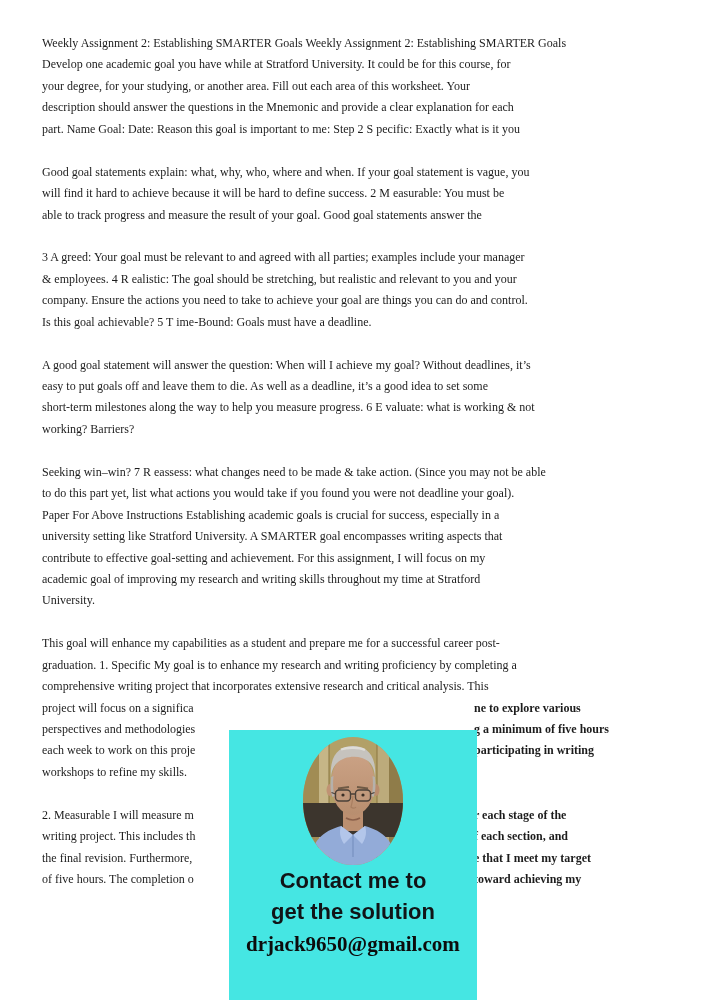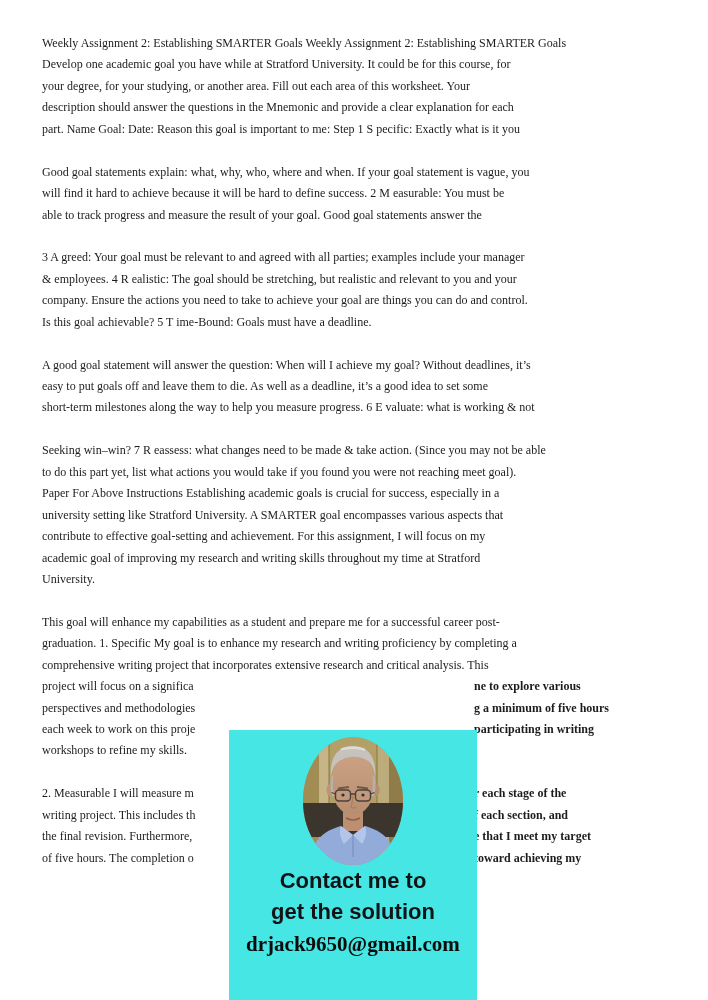--- a/index.html
+++ b/index.html
@@ -43,43 +43,44 @@
 <body>
 
 <div class="page">
 
   <div class="doc" id="doc">
       <div class="para">
         <div class="line">Weekly Assignment 2: Establishing SMARTER Goals Weekly Assignment 2: Establishing SMARTER Goals</div>
         <div class="line">Develop one academic goal you have while at Stratford University. It could be for this course, for</div>
         <div class="line">your degree, for your studying, or another area. Fill out each area of this worksheet. Your</div>
         <div class="line">description should answer the questions in the Mnemonic and provide a clear explanation for each</div>
-        <div class="line">part. Name Goal: Date: Reason this goal is important to me: Step 1 S pecific: Exactly what is it you</div>
+        <div class="line">part. Name Goal: Date: Reason this goal is important to me: Step 2 S pecific: Exactly what is it you</div>
       </div>
       <div class="para">
         <div class="line">Good goal statements explain: what, why, who, where and when. If your goal statement is vague, you</div>
         <div class="line">will find it hard to achieve because it will be hard to define success. 2 M easurable: You must be</div>
         <div class="line">able to track progress and measure the result of your goal. Good goal statements answer the</div>
       </div>
       <div class="para">
         <div class="line">3 A greed: Your goal must be relevant to and agreed with all parties; examples include your manager</div>
         <div class="line">&amp; employees. 4 R ealistic: The goal should be stretching, but realistic and relevant to you and your</div>
         <div class="line">company. Ensure the actions you need to take to achieve your goal are things you can do and control.</div>
         <div class="line">Is this goal achievable? 5 T ime-Bound: Goals must have a deadline.</div>
       </div>
       <div class="para">
         <div class="line">A good goal statement will answer the question: When will I achieve my goal? Without deadlines, it’s</div>
         <div class="line">easy to put goals off and leave them to die. As well as a deadline, it’s a good idea to set some</div>
         <div class="line">short-term milestones along the way to help you measure progress. 6 E valuate: what is working &amp; not</div>
+        <div class="line">working? Barriers?</div>
       </div>
       <div class="para">
         <div class="line">Seeking win–win? 7 R eassess: what changes need to be made &amp; take action. (Since you may not be able</div>
-        <div class="line">to do this part yet, list what actions you would take if you found you were not reaching meet goal).</div>
+        <div class="line">to do this part yet, list what actions you would take if you found you were not deadline your goal).</div>
         <div class="line">Paper For Above Instructions Establishing academic goals is crucial for success, especially in a</div>
-        <div class="line">university setting like Stratford University. A SMARTER goal encompasses various aspects that</div>
+        <div class="line">university setting like Stratford University. A SMARTER goal encompasses writing aspects that</div>
         <div class="line">contribute to effective goal-setting and achievement. For this assignment, I will focus on my</div>
         <div class="line">academic goal of improving my research and writing skills throughout my time at Stratford</div>
         <div class="line">University.</div>
       </div>
       <div class="para">
         <div class="line">This goal will enhance my capabilities as a student and prepare me for a successful career post-</div>
         <div class="line">graduation. 1. Specific My goal is to enhance my research and writing proficiency by completing a</div>
         <div class="line">comprehensive writing project that incorporates extensive research and critical analysis. This</div>
         <div class="line"><span class="frag-left">project will focus on a significa</span><span class="frag-right">ne to explore various</span></div>
         <div class="line"><span class="frag-left">perspectives and methodologies</span><span class="frag-right">g a minimum of five hours</span></div>

